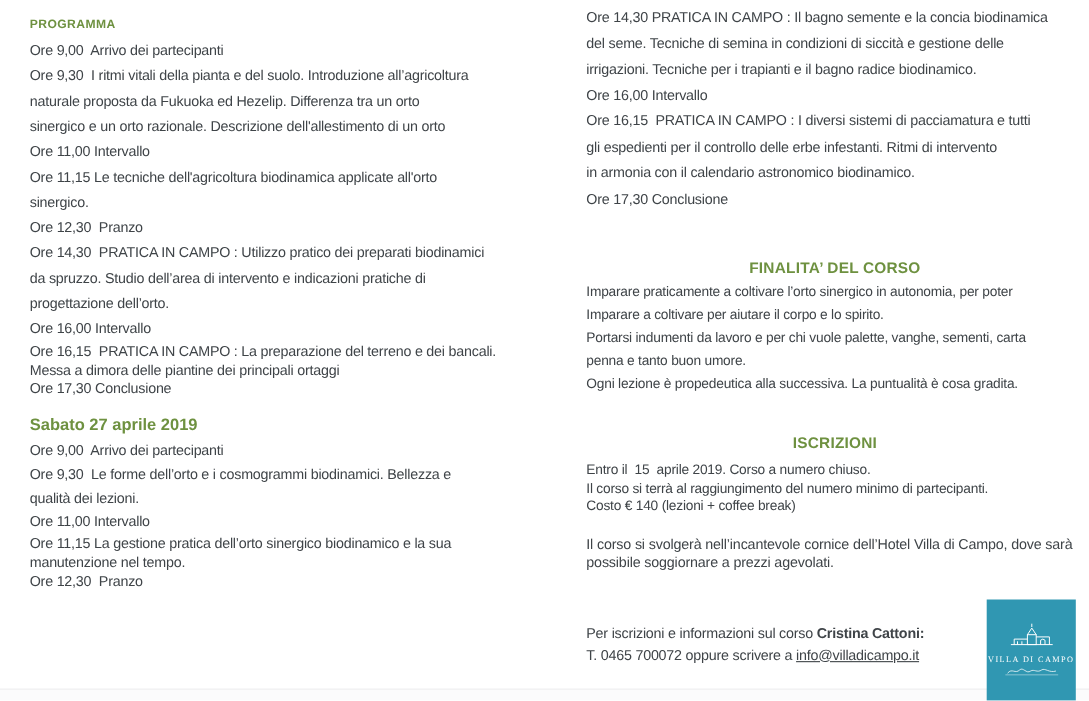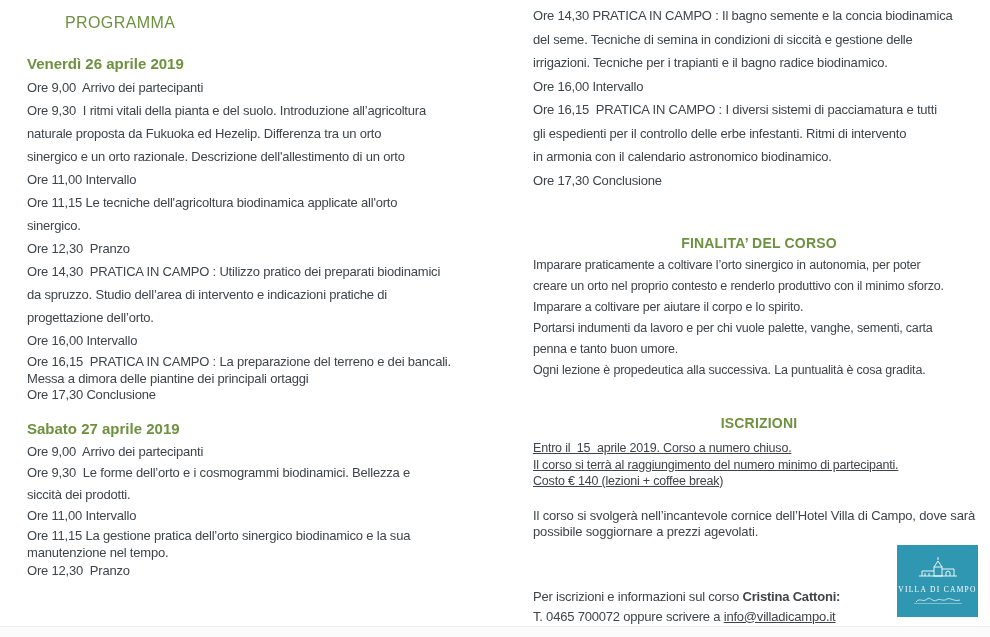--- a/index.html
+++ b/index.html
@@ -17,22 +17,22 @@
     font-family:"Liberation Sans", sans-serif;
     color:var(--body);
   }
   .col{position:absolute;top:0;}
   .col-left{left:27px;width:470px;padding-top:14px;}
   .col-right{left:533px;width:452px;padding-top:4px;}
 
   .line{white-space:pre;}
 
   .doc-title{
-    font-size:16px;font-weight:normal;color:var(--accent);
-    letter-spacing:0.4px;line-height:17px;margin-left:38px;
+    font-size:11px;font-weight:bold;color:var(--accent);
+    letter-spacing:0.4px;line-height:17px;
   }
   .day-heading{
     font-size:15px;font-weight:bold;color:var(--accent);
     line-height:18px;
   }
   .sec-heading{
     font-size:14px;font-weight:bold;color:var(--accent);
     letter-spacing:0.2px;line-height:18px;text-align:center;
   }
 
@@ -48,53 +48,52 @@
   .mt-day1{margin-top:24px;}
   .mt-lines{margin-top:3px;}
   .mt-tail{margin-top:2px;}
   .mt-day2{margin-top:16px;}
 
   .sched .line{line-height:23.5px;}
   .finalita-lines .line{line-height:21px;}
   .iscr .line{line-height:16.5px;}
   .mt-finalita{margin-top:42px;}
   .mt-iscrizioni{margin-top:33px;}
-  .mt-entro{margin-top:8px;text-decoration:underline;}
+  .mt-entro{margin-top:8px;}
   .mt-block2{margin-top:18px;}
 
   .contact{margin-top:46px;}
   .contact .line{font-size:13px;letter-spacing:-0.2px;line-height:20px;}
   .contact strong{font-weight:bold;}
   .contact a{color:var(--body);text-decoration:underline;cursor:pointer;}
 
   .page-edge{
     position:absolute;left:0;top:626px;width:990px;height:11px;
     background:#fbfbfc;border-top:1px solid #eeeeef;z-index:1;
   }
 
   .logo{
-    position:absolute;left:897px;top:545px;width:81px;height:72px;
+    position:absolute;left:897px;top:545px;width:81px;height:92px;
     background:var(--teal);color:#ffffff;z-index:2;
     display:flex;flex-direction:column;align-items:center;justify-content:center;
   }
   .logo-name{
     font-family:"Liberation Serif", serif;
     font-size:7.5px;letter-spacing:1.3px;margin-top:5px;white-space:pre;
   }
   .logo svg{display:block;}
 </style>
 </head>
 <body>
 
 <div class="page">
 
   <div class="col col-left">
     <div class="doc-title">PROGRAMMA</div>
 
-    <div class="day-heading mt-day1">Venerdì 26 aprile 2019</div>
 
     <div class="fs13 left-loose mt-lines">
 
     <div class="line">Ore 9,00  Arrivo dei partecipanti</div>
         <div class="line">Ore 9,30  I ritmi vitali della pianta e del suolo. Introduzione all’agricoltura</div>
         <div class="line">naturale proposta da Fukuoka ed Hezelip. Differenza tra un orto</div>
         <div class="line">sinergico e un orto razionale. Descrizione dell'allestimento di un orto</div>
         <div class="line">Ore 11,00 Intervallo</div>
         <div class="line">Ore 11,15 Le tecniche dell'agricoltura biodinamica applicate all'orto</div>
         <div class="line">sinergico.</div>
@@ -111,21 +110,21 @@
         <div class="line">Messa a dimora delle piantine dei principali ortaggi</div>
         <div class="line">Ore 17,30 Conclusione</div>
       </div>
 
     <div class="day-heading mt-day2">Sabato  27 aprile 2019</div>
 
     <div class="fs13 day2-loose mt-lines">
 
     <div class="line">Ore 9,00  Arrivo dei partecipanti</div>
         <div class="line">Ore 9,30  Le forme dell’orto e i cosmogrammi biodinamici. Bellezza e</div>
-        <div class="line">siccità dei prodotti.</div>
+        <div class="line">qualità dei lezioni.</div>
         <div class="line">Ore 11,00 Intervallo</div>
       </div>
 
     <div class="fs13 day2-tight">
 
     <div class="line">Ore 11,15 La gestione pratica dell’orto sinergico biodinamico e la sua</div>
         <div class="line">manutenzione nel tempo.</div>
         <div class="line">Ore 12,30  Pranzo</div>
       </div>
   </div>
@@ -141,21 +140,20 @@
         <div class="line">gli espedienti per il controllo delle erbe infestanti. Ritmi di intervento</div>
         <div class="line">in armonia con il calendario astronomico biodinamico.</div>
         <div class="line">Ore 17,30 Conclusione</div>
       </div>
 
     <div class="sec-heading mt-finalita">FINALITA’ DEL CORSO</div>
 
     <div class="fs125 finalita-lines mt-lines">
 
     <div class="line">Imparare praticamente a coltivare l’orto sinergico in autonomia, per poter</div>
-        <div class="line">creare un orto nel proprio contesto e renderlo produttivo con il minimo sforzo.</div>
         <div class="line">Imparare a coltivare per aiutare il corpo e lo spirito.</div>
         <div class="line">Portarsi indumenti da lavoro e per chi vuole palette, vanghe, sementi, carta</div>
         <div class="line">penna e tanto buon umore.</div>
         <div class="line">Ogni lezione è propedeutica alla successiva. La puntualità è cosa gradita.</div>
       </div>
 
     <div class="sec-heading mt-iscrizioni">ISCRIZIONI</div>
 
     <div class="fs125 iscr mt-entro">
 

